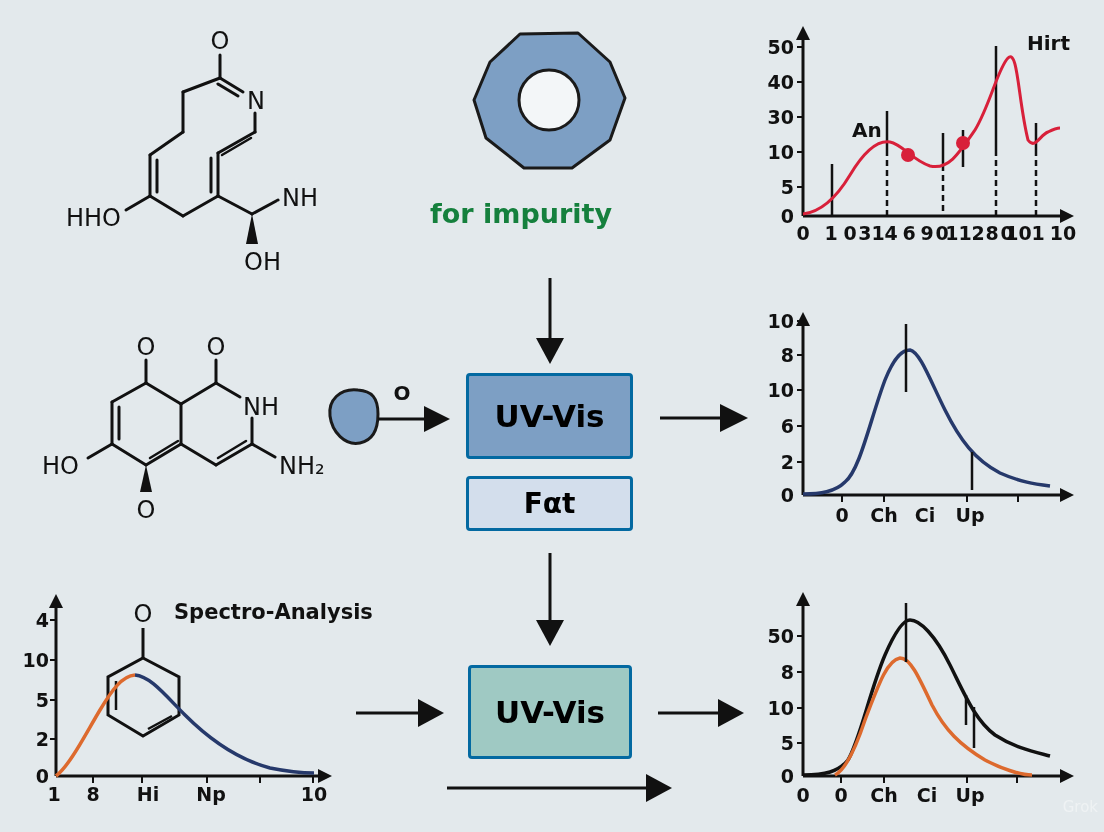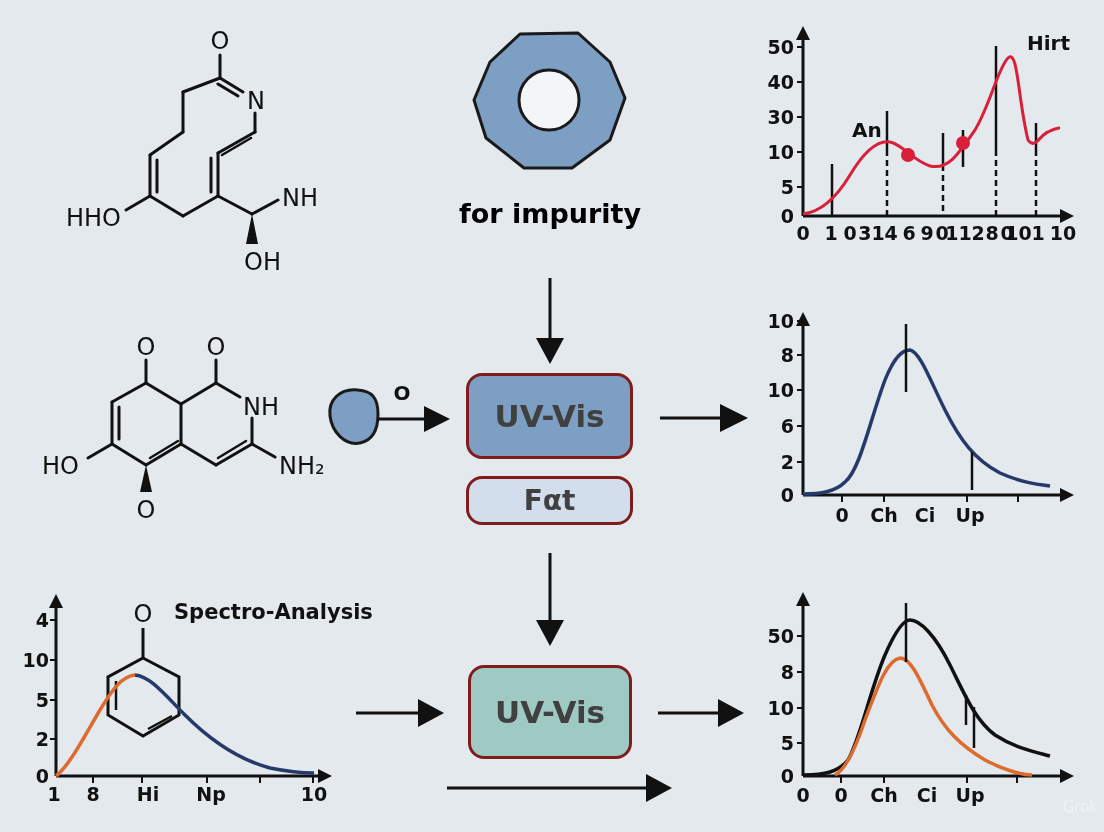--- a/index.html
+++ b/index.html
@@ -7,25 +7,25 @@
       width: 1104px; height: 832px; overflow: hidden;
       background: #e3e9ec;
       font-family: "DejaVu Sans", "Liberation Sans", sans-serif;
       position: relative;
     }
     .abs { position: absolute; }
     svg text { font-family: "DejaVu Sans", "Liberation Sans", sans-serif; }
     .mol-label { font-size: 24px; fill: #111; }
     .tick { font-size: 19px; font-weight: bold; fill: #111; }
     .box {
-      position: absolute; border: 3px solid #7f1d1d; border-radius: 16px;
+      position: absolute; border: 3px solid #0369a1; border-radius: 4px;
       display: flex; align-items: center; justify-content: center;
-      font-weight: bold; color: #404040; box-sizing: border-box;
+      font-weight: bold; color: #000000; box-sizing: border-box;
     }
-    .caption { position: absolute; font-weight: bold; color: #000000; text-align: center; }
+    .caption { position: absolute; font-weight: bold; color: #15803d; }
   </style>
 </head>
 <body>
 
 <svg class="abs" style="left:0;top:0" width="1104" height="832" viewBox="0 0 1104 832">
 
   <g stroke="#111" stroke-width="3" fill="none" stroke-linecap="round">
 
     <line x1="220" y1="55" x2="220" y2="78"></line>
     <line x1="214" y1="78" x2="214" y2="55" stroke-width="0"></line>
@@ -281,19 +281,19 @@
 </svg>
 
 <div class="caption" style="left:430px; top:196px; width:240px; font-size:27px; line-height:36px;">
   <div>for impurity</div>
 </div>
 
 <div class="box" style="left:466px; top:373px; width:167px; height:86px; background:#7d9fc4; font-size:31px;">
   <span>UV-Vis</span>
 </div>
 
-<div class="box" style="left:466px; top:476px; width:167px; height:49px; background:#d3deec; font-size:28px;">
+<div class="box" style="left:466px; top:476px; width:167px; height:55px; background:#d3deec; font-size:28px;">
   <span>Fαt</span>
 </div>
 
 <div class="box" style="left:468px; top:665px; width:164px; height:94px; background:#9fc9c3; font-size:31px;">
   <span>UV-Vis</span>
 </div>
 
 </body></html>

